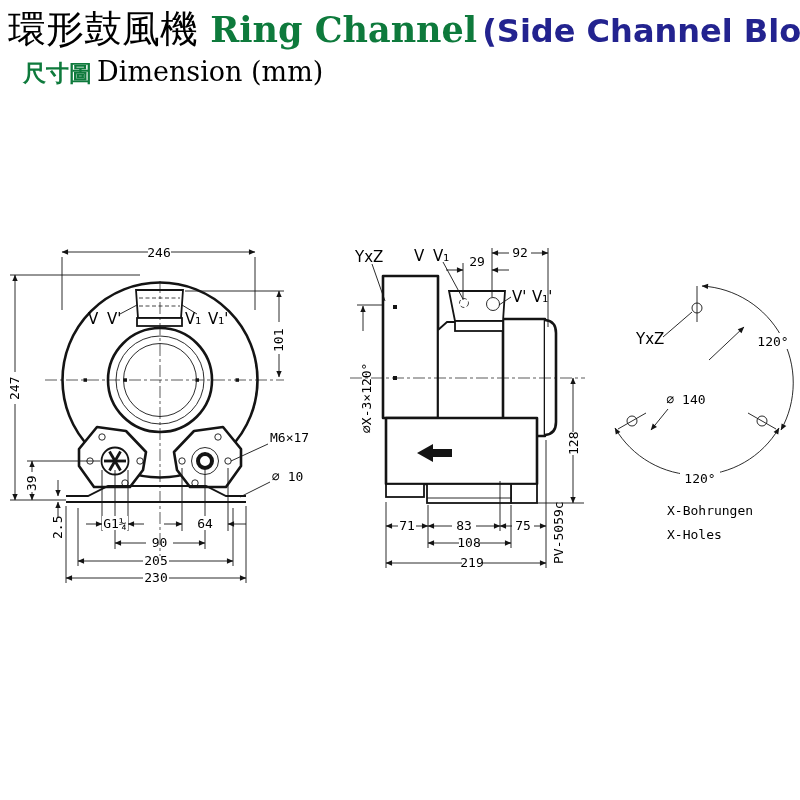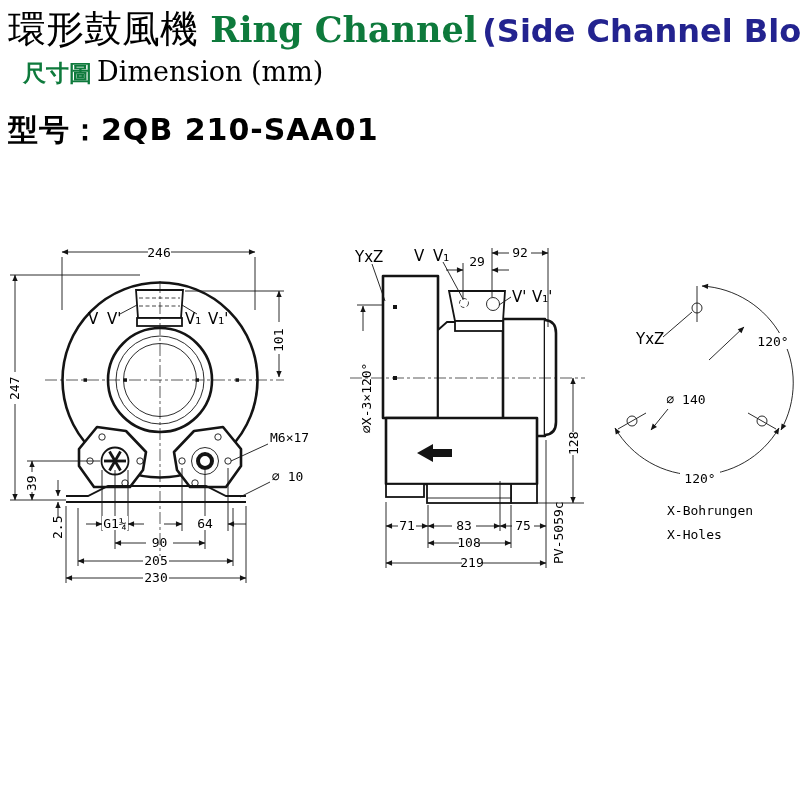--- a/index.html
+++ b/index.html
@@ -26,21 +26,20 @@
   .mid{text-anchor:middle;}
 </style>
 </head>
 <body>
 <div id="stage">
 
   <div class="hdr"><span class="t-cjk">環形鼓風機</span><span class="t-en">  <span>Ring Channel</span></span> <span class="t-paren">(Side Channel Blower)</span></div>
 
   <div class="sub"><span class="s-cjk">尺寸圖</span> <span class="s-en">Dimension (mm)</span></div>
 
-  <div class="model"><span>型号：</span><span>2QB 210-SAA01</span></div>
 
   <svg width="800" height="800" viewBox="0 0 800 800">
     <defs>
       <marker id="ar" viewBox="0 0 10 10" refX="9" refY="5" markerWidth="11" markerHeight="7.5" orient="auto-start-reverse">
           <path d="M0,1 L9.5,5 L0,9 Z" fill="#141414"></path>
         </marker>
     </defs>
 
     <g>
       <circle class="bd" cx="160" cy="380" r="97.5"></circle>

